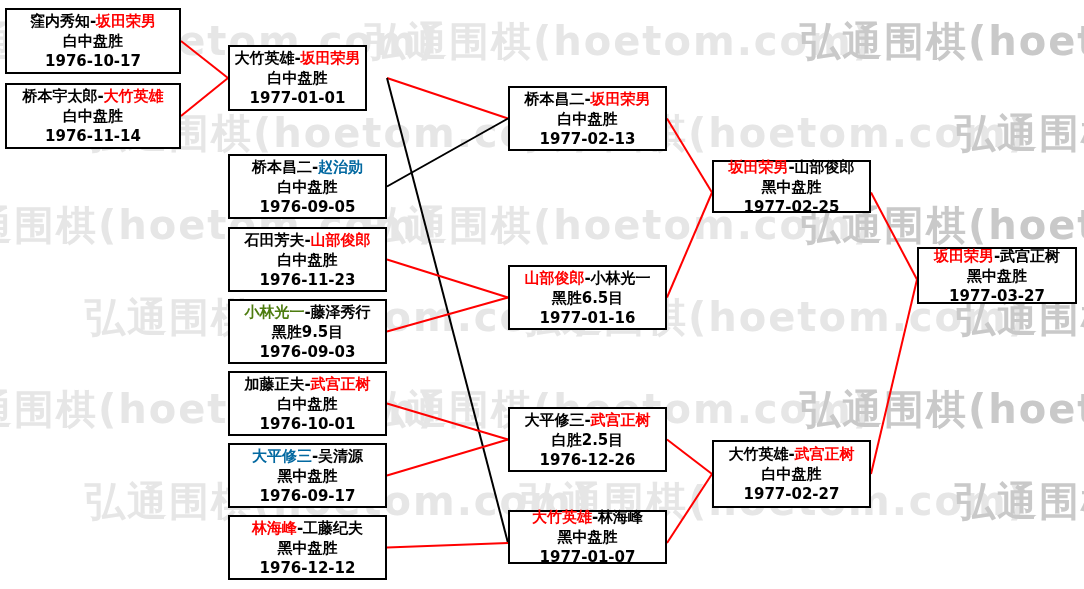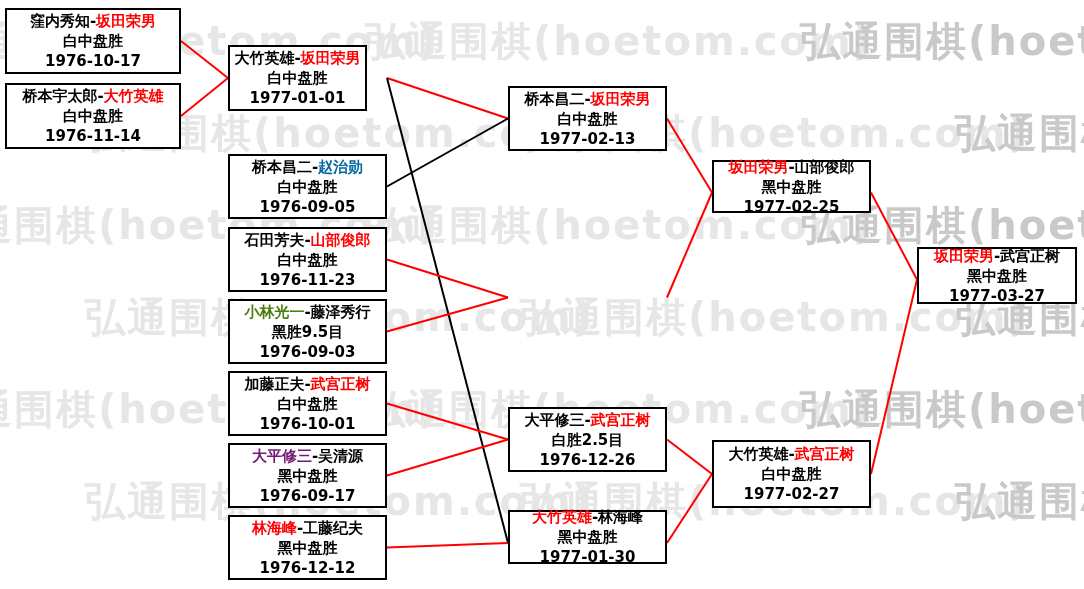--- a/index.html
+++ b/index.html
@@ -121,48 +121,53 @@
     <div class="date">1976-09-03</div>
   </div>
 
   <div class="box" style="left:228px;top:371px;width:159px;height:65px">
     <div class="players"><span class="p1">加藤正夫-</span><span class="p2" style="color: rgb(255, 0, 0);">武宫正树</span></div>
     <div class="result">白中盘胜</div>
     <div class="date">1976-10-01</div>
   </div>
 
   <div class="box" style="left:228px;top:443px;width:159px;height:65px">
-    <div class="players"><span class="p1" style="color: #701a75;">大平修三</span><span class="p2">-吴清源</span></div>
+    <div class="players"><span class="p1" style="color: #0369a1;">大平修三</span><span class="p2">-吴清源</span></div>
     <div class="result">黑中盘胜</div>
     <div class="date">1976-09-17</div>
   </div>
 
   <div class="box" style="left:228px;top:515px;width:159px;height:65px">
     <div class="players"><span class="p1" style="color: rgb(255, 0, 0);">林海峰</span><span class="p2">-工藤纪夫</span></div>
     <div class="result">黑中盘胜</div>
     <div class="date">1976-12-12</div>
   </div>
 
   <div class="box" style="left:508px;top:86px;width:159px;height:65px">
     <div class="players"><span class="p1">桥本昌二-</span><span class="p2" style="color: rgb(255, 0, 0);">坂田荣男</span></div>
     <div class="result">白中盘胜</div>
     <div class="date">1977-02-13</div>
   </div>
 
+  <div class="box" style="left:508px;top:265px;width:159px;height:65px">
+    <div class="players"><span class="p1" style="color: rgb(255, 0, 0);">山部俊郎</span><span class="p2">-小林光一</span></div>
+    <div class="result">黑胜6.5目</div>
+    <div class="date">1977-01-16</div>
+  </div>
 
   <div class="box" style="left:508px;top:407px;width:159px;height:65px">
     <div class="players"><span class="p1">大平修三-</span><span class="p2" style="color: rgb(255, 0, 0);">武宫正树</span></div>
     <div class="result">白胜2.5目</div>
     <div class="date">1976-12-26</div>
   </div>
 
   <div class="box" style="left:508px;top:510px;width:159px;height:54px">
     <div class="players"><span class="p1" style="color: rgb(255, 0, 0);">大竹英雄</span><span class="p2">-林海峰</span></div>
     <div class="result">黑中盘胜</div>
-    <div class="date">1977-01-30</div>
+    <div class="date">1977-01-07</div>
   </div>
 
   <div class="box" style="left:712px;top:160px;width:159px;height:53px">
     <div class="players"><span class="p1" style="color: rgb(255, 0, 0);">坂田荣男</span><span class="p2">-山部俊郎</span></div>
     <div class="result">黑中盘胜</div>
     <div class="date">1977-02-25</div>
   </div>
 
   <div class="box" style="left:712px;top:440px;width:159px;height:68px">
     <div class="players"><span class="p1">大竹英雄-</span><span class="p2" style="color: rgb(255, 0, 0);">武宫正树</span></div>

